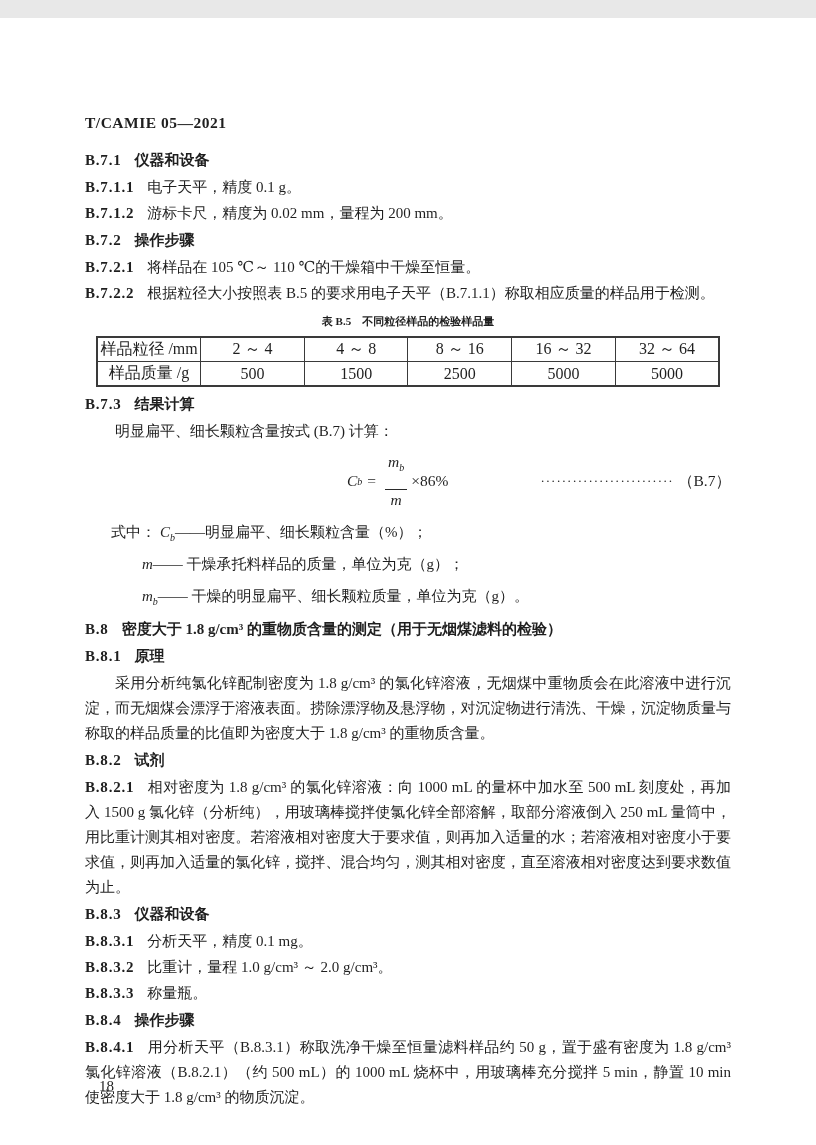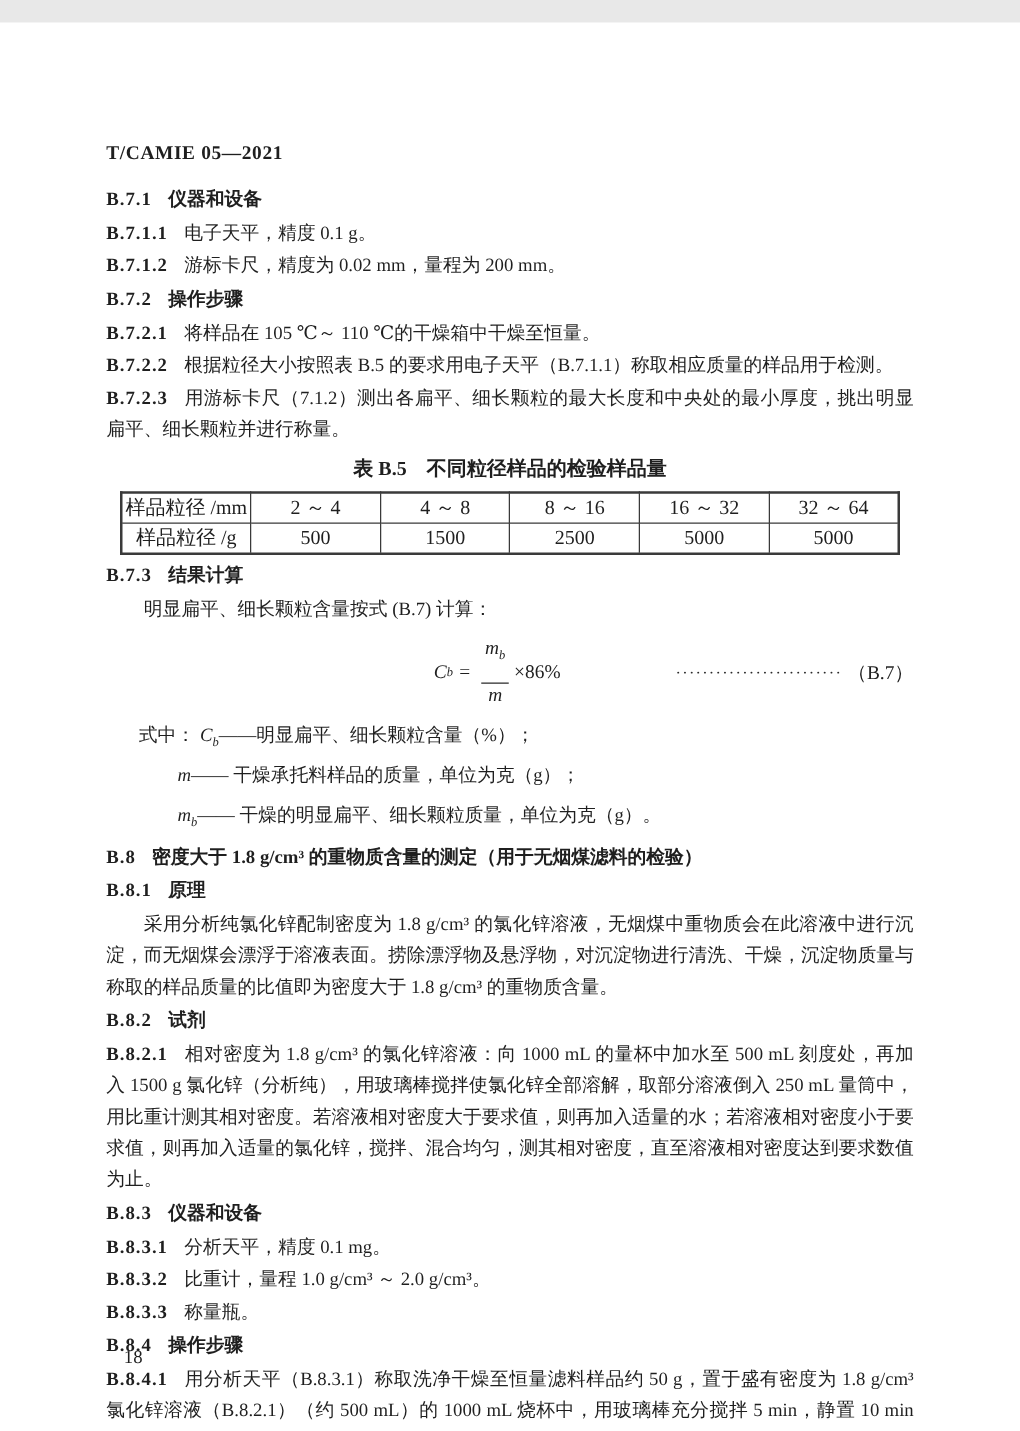--- a/index.html
+++ b/index.html
@@ -9,21 +9,21 @@
     color:#1f1f1f;margin:18px auto;overflow:hidden;
   }
   .content{position:absolute;left:85px;top:96px;width:646px;}
   .doc-code{font-weight:bold;font-size:15.5px;letter-spacing:.5px;margin:0 0 16px 0;}
   p{margin:0;}
   .clause{font-size:15px;line-height:25px;text-align:justify;margin:0 0 1px 0;}
   .cnum{font-weight:bold;letter-spacing:.8px;margin-right:13px;white-space:nowrap;}
   .heading .ctext{font-weight:bold;}
   .heading{margin-top:2px;margin-bottom:2px;}
   .indent{ text-indent:2em;}
-  .caption{font-size:16px;font-weight:bold;text-align:center;margin:8px 0 7px 0;}
+  .caption{font-size:11px;font-weight:bold;text-align:center;margin:8px 0 7px 0;}
   table.b5{border-collapse:collapse;width:624px;margin:0 auto;border:2px solid #3a3a3a;}
   table.b5 td{
     border:1px solid #3a3a3a;text-align:center;vertical-align:middle;
     font-size:16px;height:23px;padding:0 2px;width:16.66%;
   }
   .formula-row{display:flex;align-items:center;margin:9px 0 10px 0;font-size:15.5px;}
   .f-spacer{width:262px;flex:none;}
   .formula{display:flex;align-items:center;}
   .var{font-style:italic;}
   sub.var{font-size:10px;font-style:italic;}
@@ -48,35 +48,34 @@
   <div class="content">
 
     <p class="doc-code">T/CAMIE 05—2021</p>
 
     <p class="clause heading"><span class="cnum">B.7.1</span><span class="ctext">仪器和设备</span></p>
     <p class="clause"><span class="cnum">B.7.1.1</span><span class="ctext">电子天平，精度 0.1 g。</span></p>
     <p class="clause"><span class="cnum">B.7.1.2</span><span class="ctext">游标卡尺，精度为 0.02 mm，量程为 200 mm。</span></p>
     <p class="clause heading"><span class="cnum">B.7.2</span><span class="ctext">操作步骤</span></p>
     <p class="clause"><span class="cnum">B.7.2.1</span><span class="ctext">将样品在 105 ℃～ 110 ℃的干燥箱中干燥至恒量。</span></p>
     <p class="clause"><span class="cnum">B.7.2.2</span><span class="ctext">根据粒径大小按照表 B.5 的要求用电子天平（B.7.1.1）称取相应质量的样品用于检测。</span></p>
-    <p class="clause"><span class="cnum">B.7.2.3</span><span class="ctext">用游标卡尺（7.1.2）测出各扁平、细长颗粒的最大长度和中央处的最小厚度，挑出明显扁平、细长颗粒并进行称量。</span></p>
 
     <p class="caption">表 B.5　不同粒径样品的检验样品量</p>
     <table class="b5">
       <tbody>
         <tr>
           <td>样品粒径 /mm</td>
           <td>2 ～ 4</td>
           <td>4 ～ 8</td>
           <td>8 ～ 16</td>
           <td>16 ～ 32</td>
           <td>32 ～ 64</td>
         </tr>
         <tr>
-          <td>样品粒径 /g</td>
+          <td>样品质量 /g</td>
           <td>500</td>
           <td>1500</td>
           <td>2500</td>
           <td>5000</td>
           <td>5000</td>
         </tr>
       </tbody>
     </table>
     <div class="gap-sm"></div>
 

